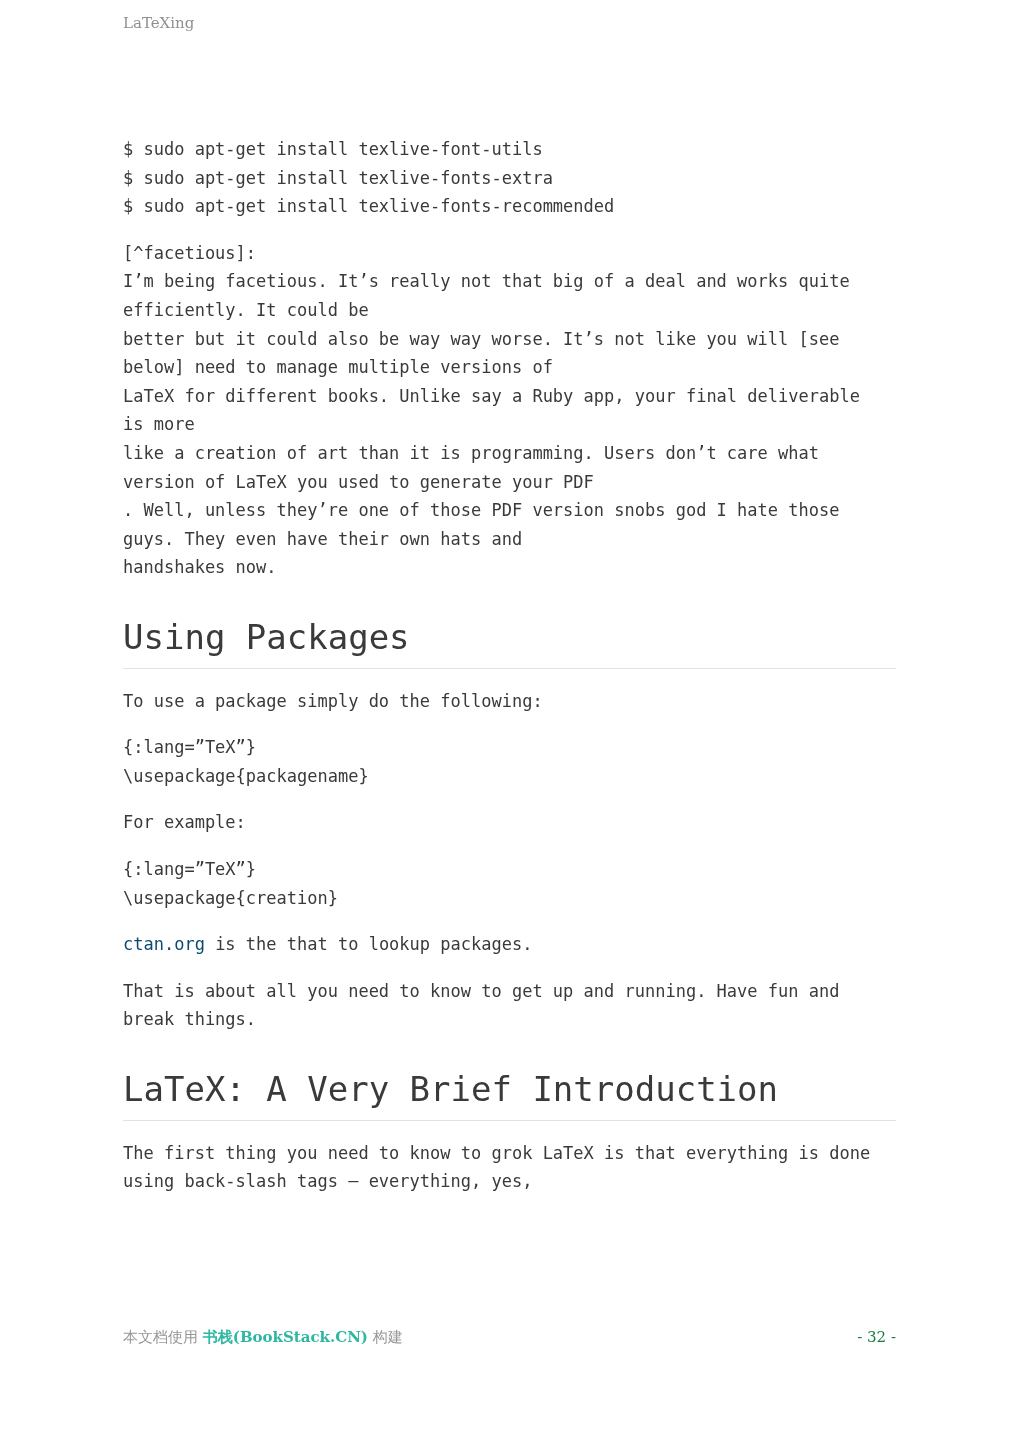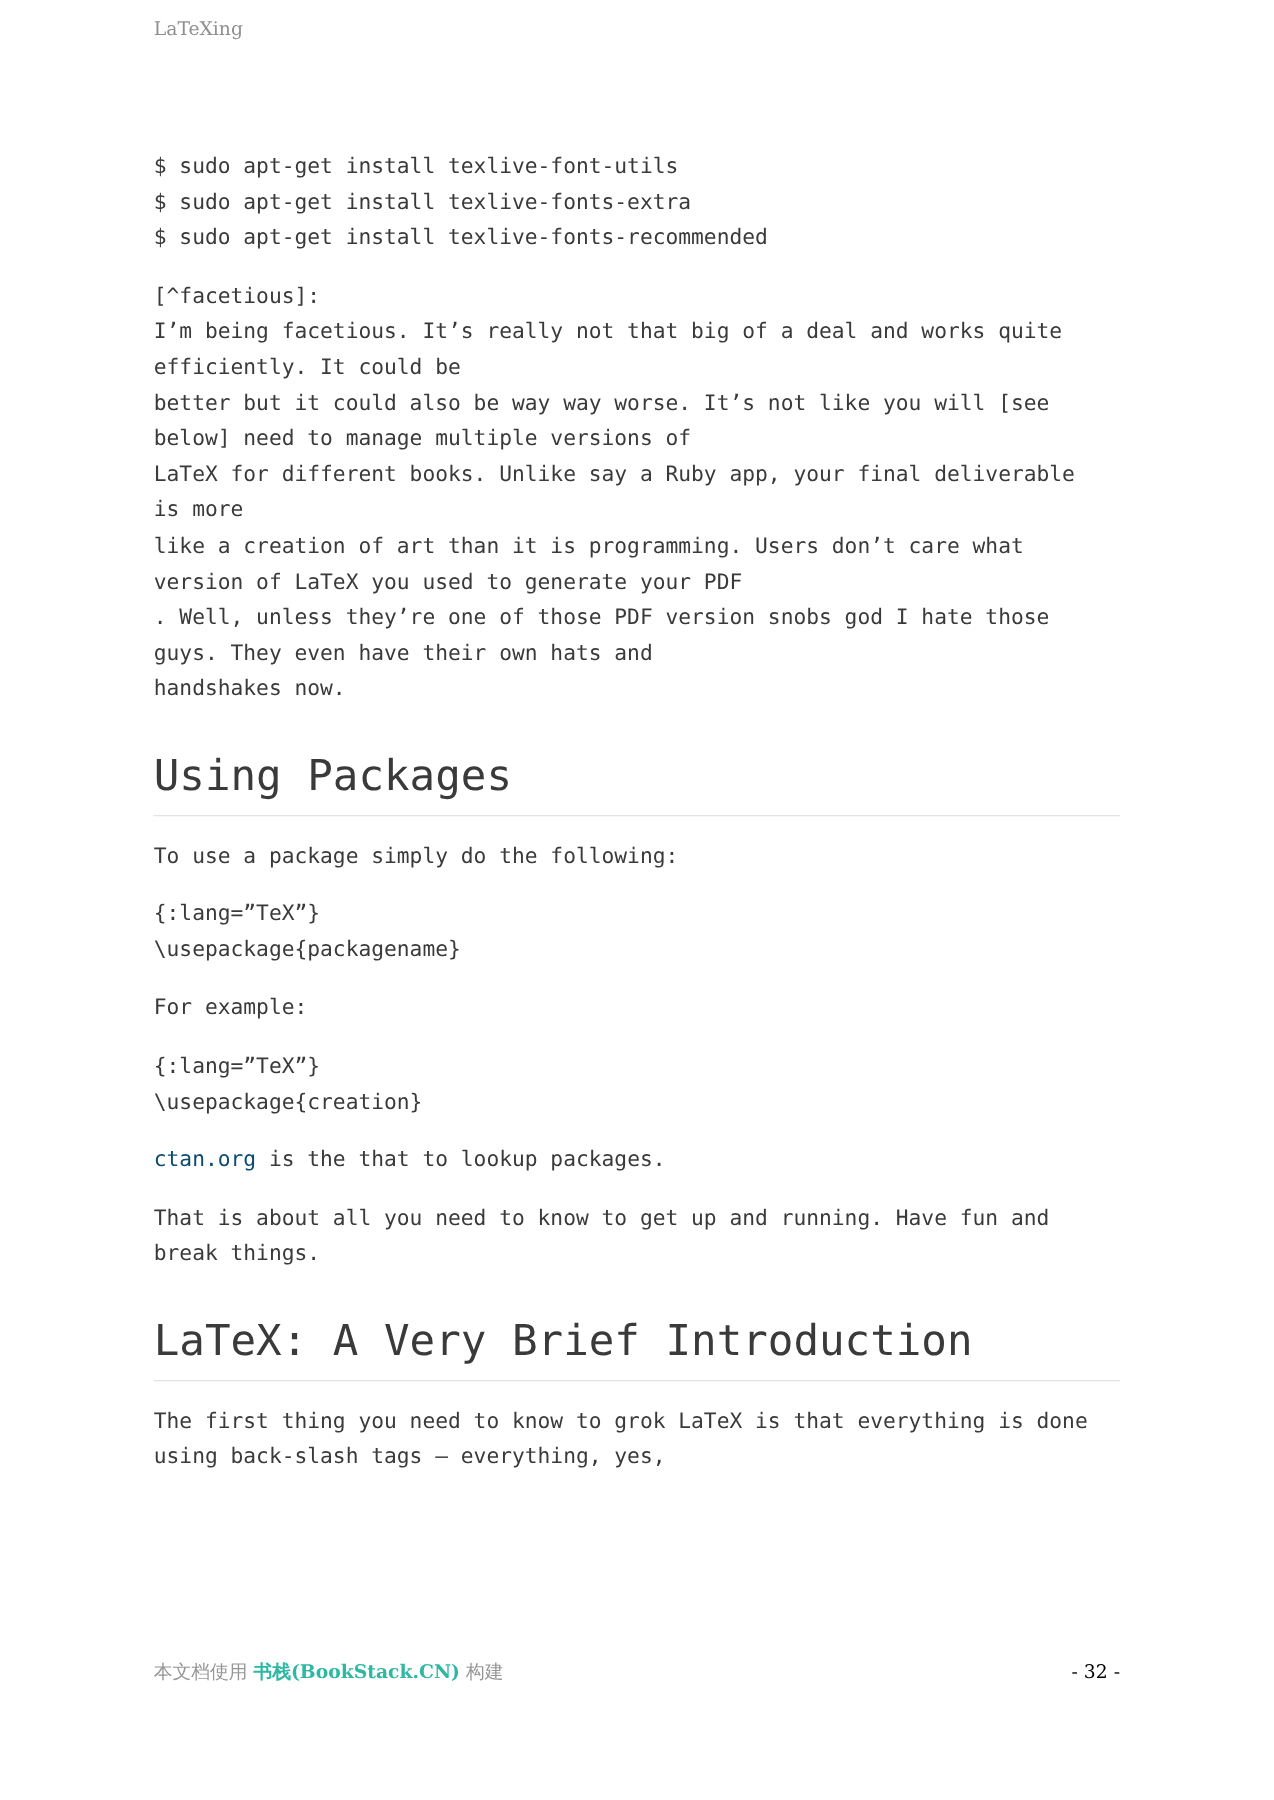--- a/index.html
+++ b/index.html
@@ -31,21 +31,21 @@
     top: 119px;
     left: 123px;
     width: 773px;
   }
   .para {
     margin: 18px 0;
     font-size: 17px;
     line-height: 28.6px;
     color: #3a3a3a;
   }
-  .para:first-child { margin-top: 0; }
+  .para:first-child { margin-top: 16px; }
   .line { white-space: pre; }
   h2.section-heading {
     margin: 35px 0 0 0;
     font-family: "DejaVu Sans Mono", monospace;
     font-weight: 400;
     font-size: 34px;
     line-height: 40.8px;
     color: #3a3a3a;
     white-space: pre;
   }
@@ -72,21 +72,21 @@
     justify-content: space-between;
     align-items: baseline;
   }
   .footer-brand {
     font-weight: bold;
     color: #2eb8a2;
     text-decoration: none;
     cursor: pointer;
   }
   .footer-page-num {
-    color: #000000;
+    color: #15803d;
   }
 </style>
 </head>
 <body>
 
 <div class="page">
 
   <div class="page-header">LaTeXing</div>
 
   <div class="content">

